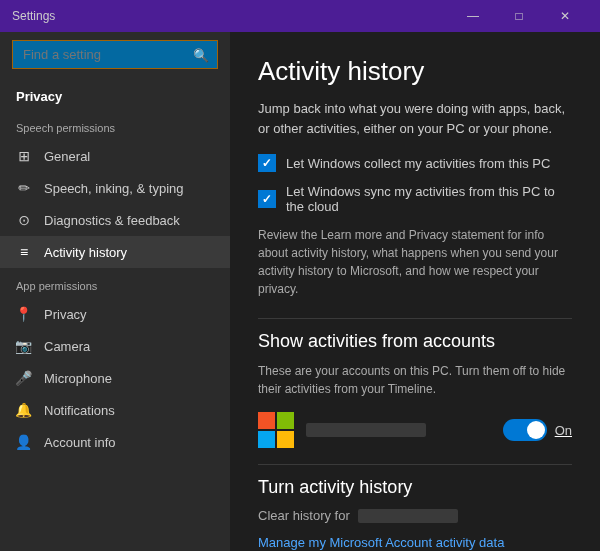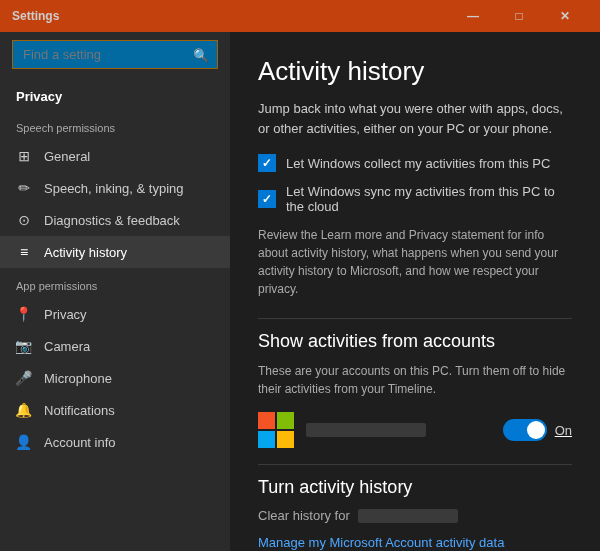--- a/index.html
+++ b/index.html
@@ -9,27 +9,26 @@
       background: #1e1e1e;
       font-family: 'Segoe UI', Arial, sans-serif;
       color: #ffffff;
       overflow: hidden;
       display: flex;
       flex-direction: column;
     }
 
     
     .titlebar {
-      background: #c2410c;
+      background: #4c1d95;
       height: 32px;
       display: flex;
       align-items: center;
       padding: 0 12px;
       flex-shrink: 0;
-      font-weight: bold;
     }
     .titlebar-title {
       font-size: 12px;
       color: #cccccc;
       flex: 1;
     }
     .titlebar-controls {
       display: flex;
       gap: 0;
     }
@@ -331,21 +330,21 @@
       <span>Notifications</span>
     </div>
     <div class="sidebar-item">
       <span class="sidebar-icon">👤</span>
       <span>Account info</span>
     </div>
   </div>
 
   <div class="content">
     <h1 class="content-title">Activity history</h1>
-    <p class="content-desc">Jump back into what you were other with apps, docs, or other activities, either on your PC or your phone.</p>
+    <p class="content-desc">Jump back into what you were doing with apps, back, or other activities, either on your PC or your phone.</p>
 
     
     <div class="checkbox-row">
       <div class="checkbox-box">
         <span class="check">✓</span>
       </div>
       <span class="checkbox-label">Let Windows collect my activities from this PC</span>
     </div>
 
     

